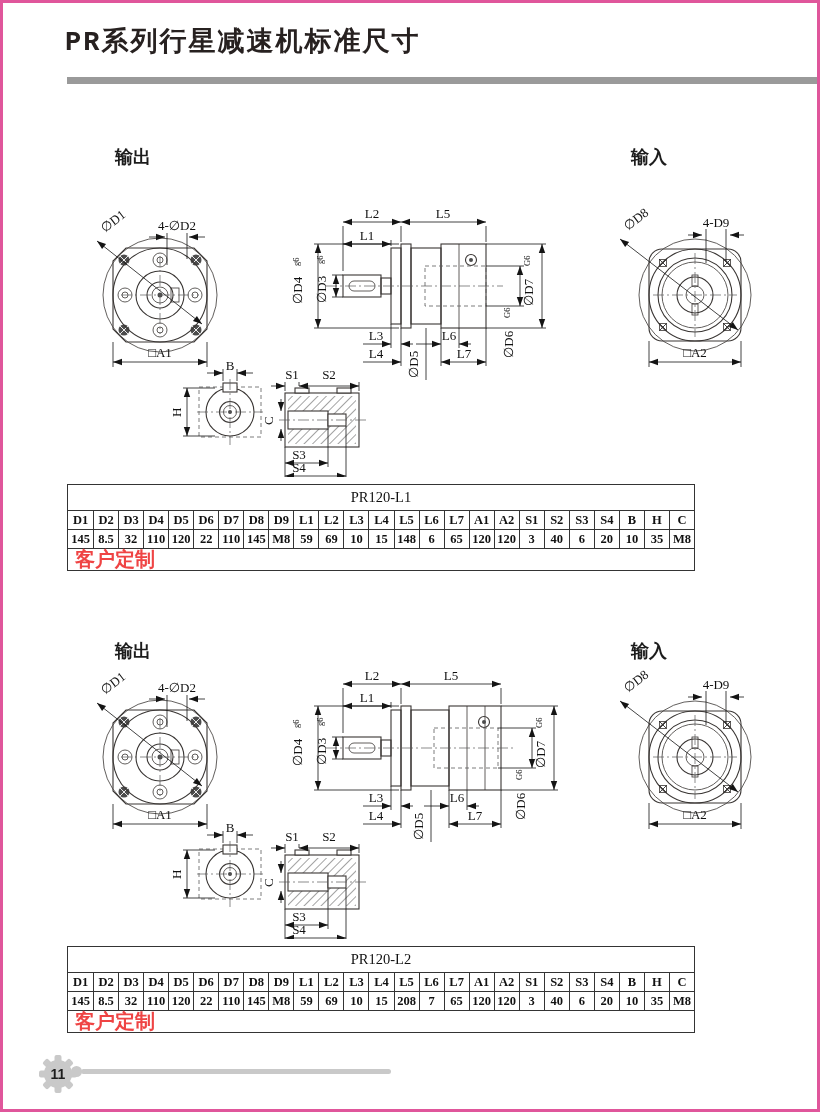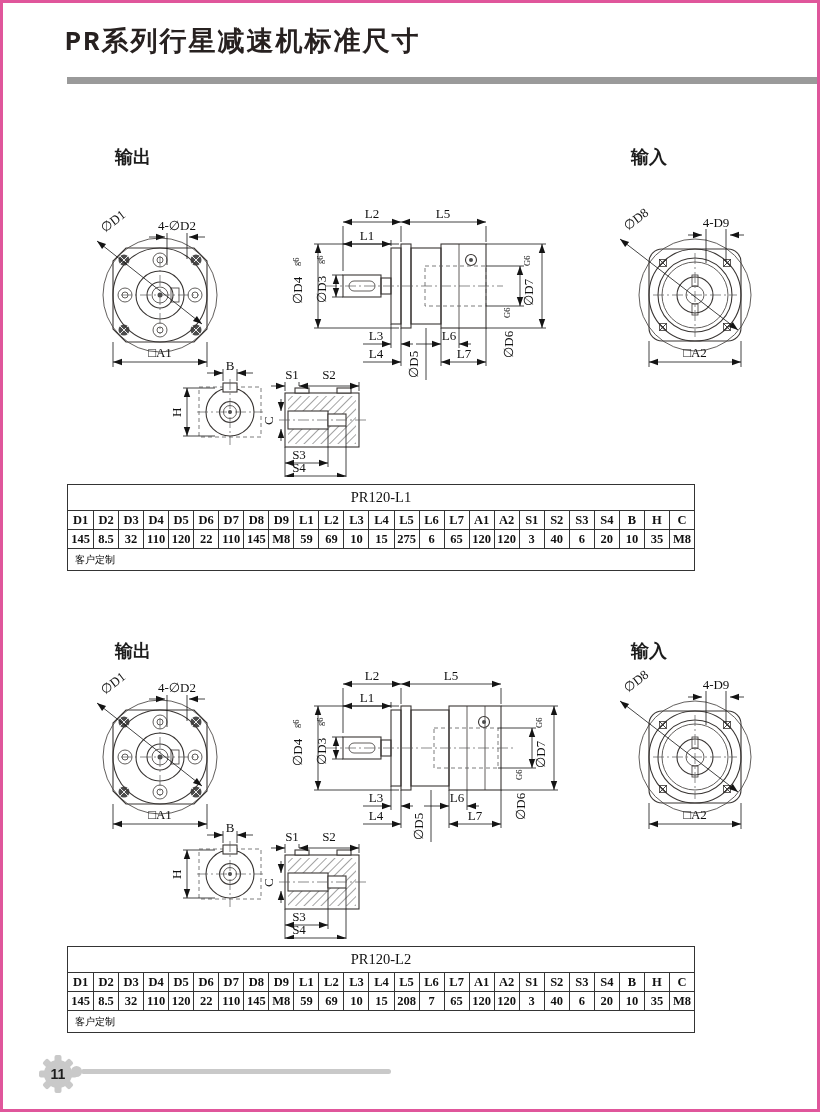--- a/index.html
+++ b/index.html
@@ -26,21 +26,21 @@
   .scr{fill:#4c4c4c;stroke:none;}
   .scrx{stroke:#e8e8e8;stroke-width:1;}
   
   .dim-table{position:absolute;left:64px;width:628px;border:1.2px solid #343434;background:#fff;box-sizing:border-box;}
   .t-title{height:25px;line-height:25px;text-align:center;font-size:14.5px;color:#111;}
   .t-grid{display:grid;grid-template-columns:repeat(25,1fr);border-top:1px solid #343434;font-weight:bold;}
   .cell{height:18px;line-height:18px;text-align:center;font-size:12.5px;color:#111;
         border-left:1px solid #343434;overflow:hidden;white-space:nowrap;}
   .cell:first-child{border-left:none;}
   .t-foot{height:21px;line-height:21px;border-top:1px solid #343434;padding-left:7px;
-        font-size:10px;color:#000000;}
+        font-size:20px;color:#ef4444;font-weight:bold;}
   
   .pageno-bar{position:absolute;left:78px;top:1066px;width:310px;height:5px;background:#c9c9c9;border-radius:3px;}
   .pageno-dot{position:absolute;left:68px;top:1063px;width:11px;height:11px;border-radius:50%;background:#c9c9c9;}
 </style>
 </head>
 <body>
 
 <svg width="0" height="0" style="position:absolute">
   <defs>
     <marker id="ar" viewBox="0 0 10 8" markerWidth="10" markerHeight="8" refX="9.5" refY="4" orient="auto-start-reverse" markerUnits="userSpaceOnUse">
@@ -301,21 +301,21 @@
           <div class="cell">110</div>
           <div class="cell">120</div>
           <div class="cell">22</div>
           <div class="cell">110</div>
           <div class="cell">145</div>
           <div class="cell">M8</div>
           <div class="cell">59</div>
           <div class="cell">69</div>
           <div class="cell">10</div>
           <div class="cell">15</div>
-          <div class="cell">275</div>
+          <div class="cell">148</div>
           <div class="cell">6</div>
           <div class="cell">65</div>
           <div class="cell">120</div>
           <div class="cell">120</div>
           <div class="cell">3</div>
           <div class="cell">40</div>
           <div class="cell">6</div>
           <div class="cell">20</div>
           <div class="cell">10</div>
           <div class="cell">35</div>

